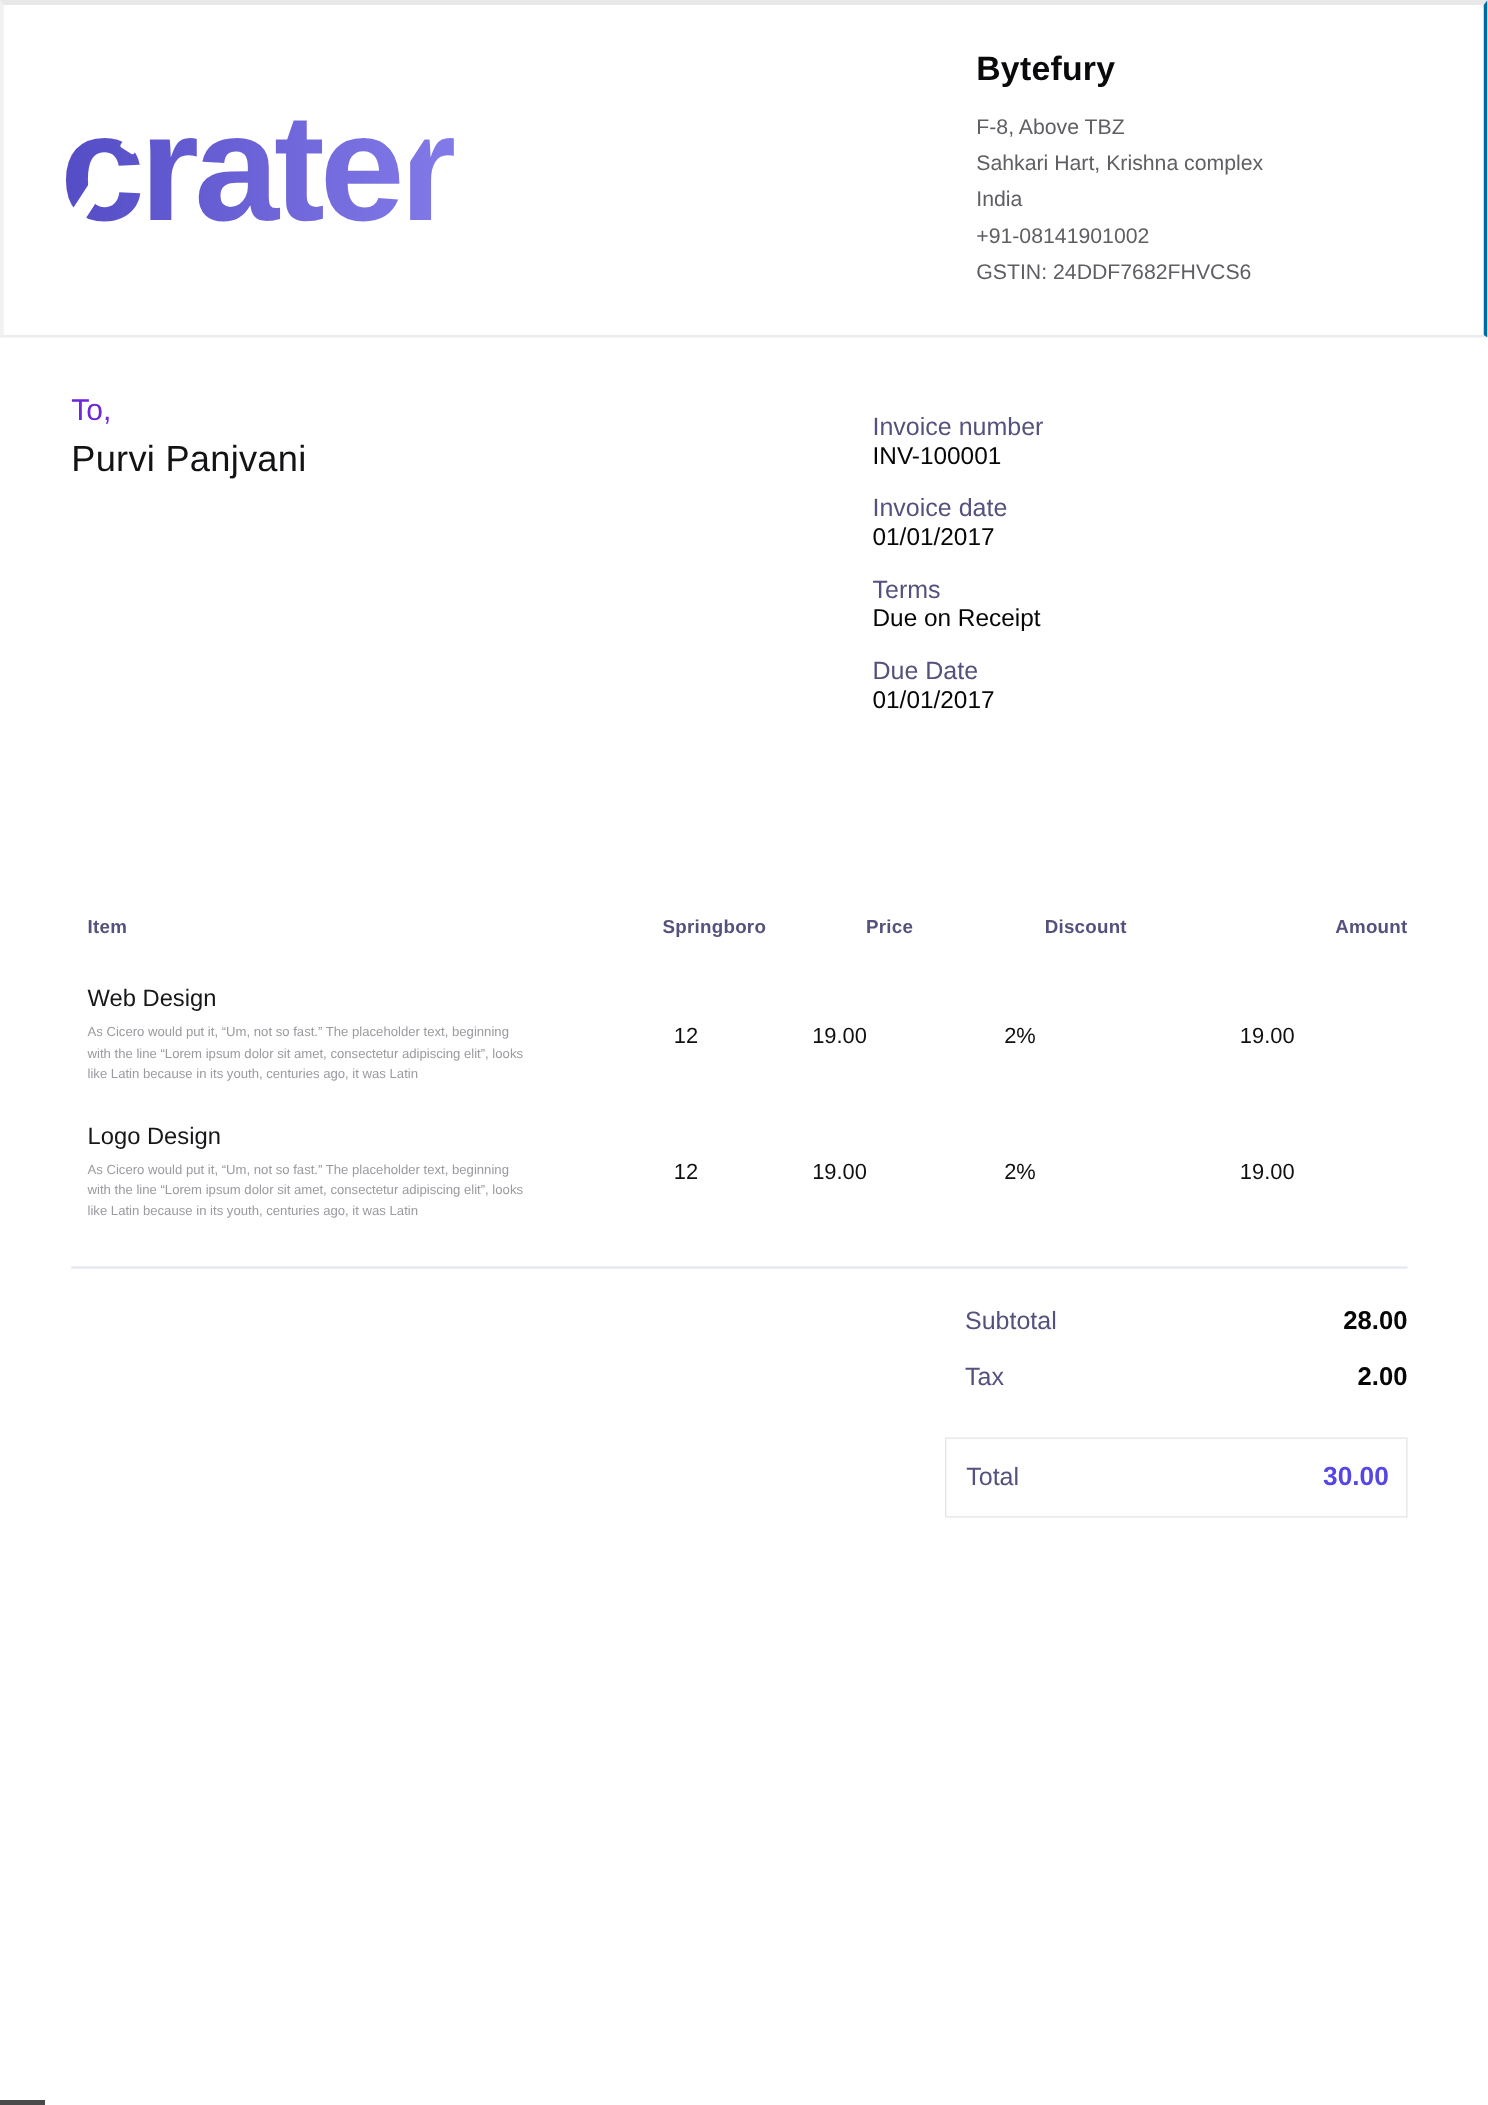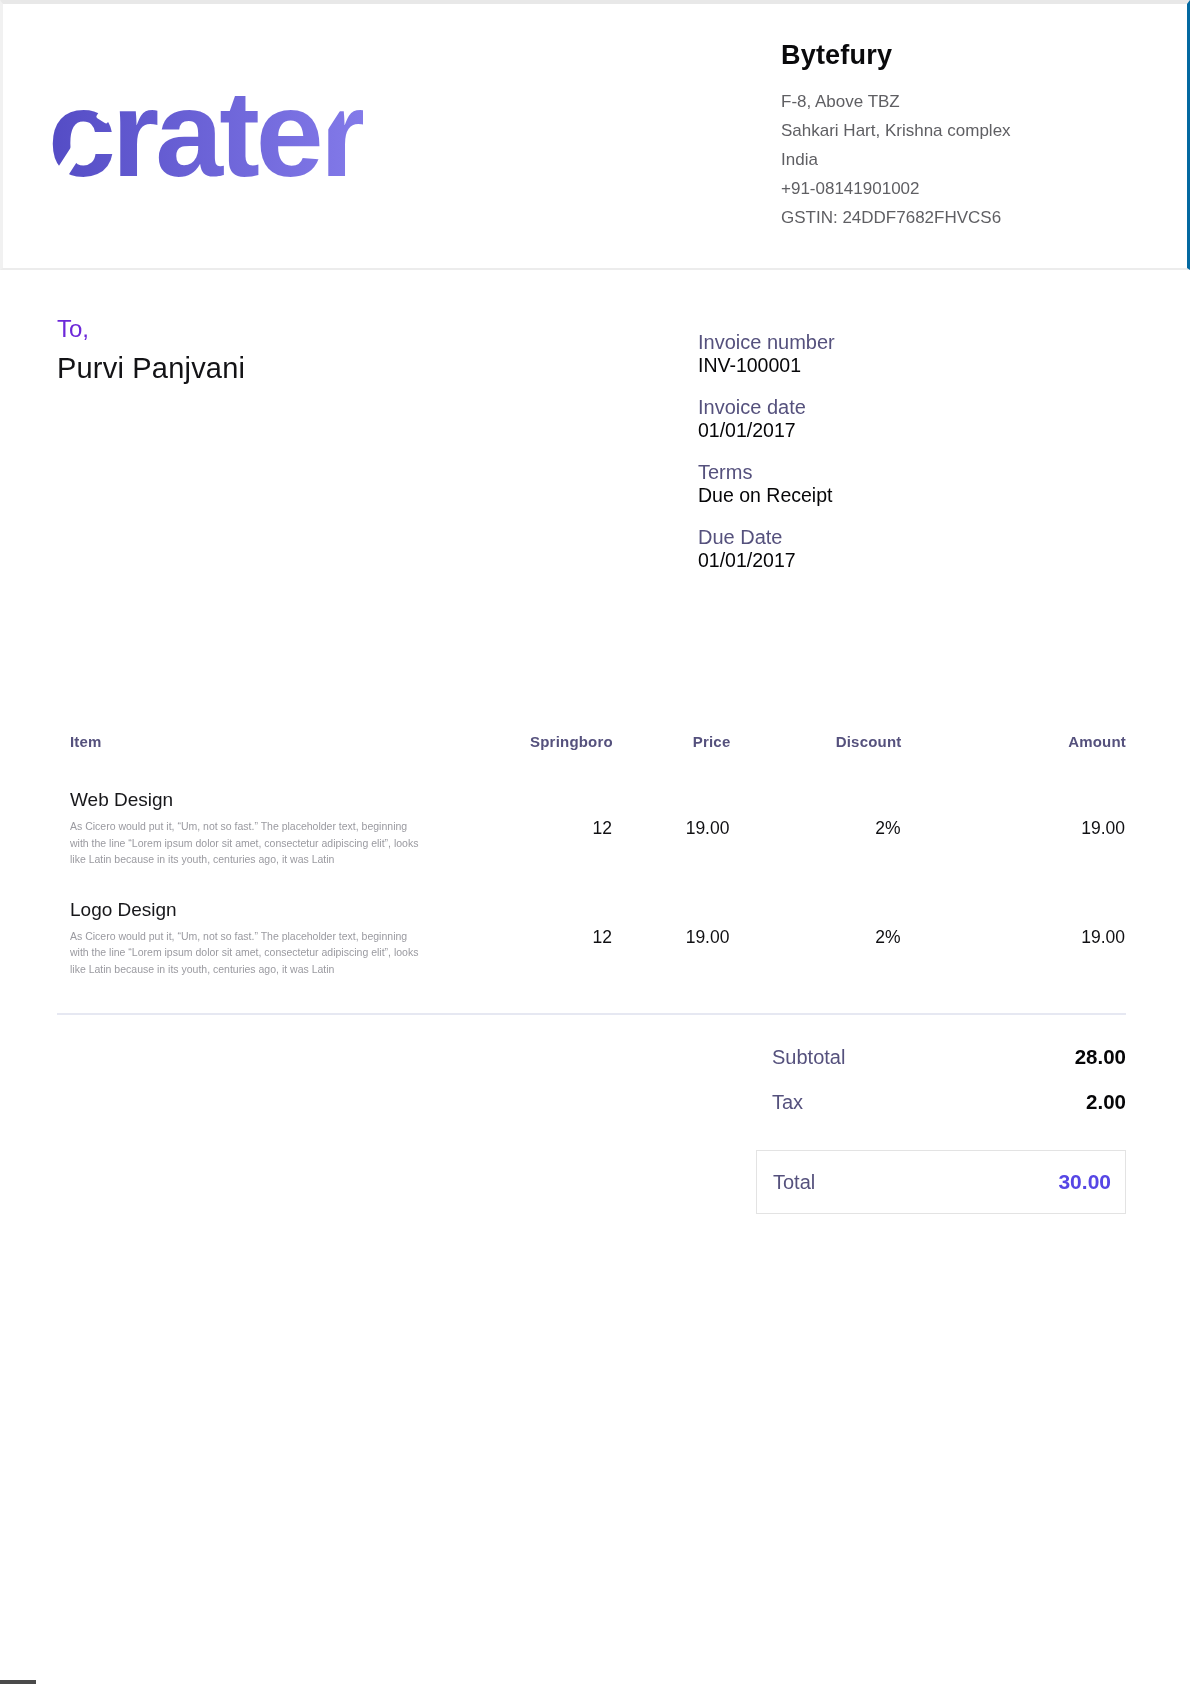--- a/index.html
+++ b/index.html
@@ -60,21 +60,21 @@
   }
   .items th{
     font-size:15px;font-weight:bold;color:var(--label-purple);
     text-align:right;padding:0 0 38px 0;letter-spacing:.2px;
   }
   .items th.left{text-align:left;padding-left:13px;}
   .items td{vertical-align:middle;padding-bottom:30px;}
   .item-cell{padding-left:13px;}
   .item-name{font-size:19px;color:#17171a;margin-bottom:7px;}
   .item-desc div{font-size:10.5px;line-height:16.5px;color:var(--desc-gray);white-space:nowrap;}
-  .num{font-size:17.5px;color:#101013;text-align:right;}
+  .num{font-size:17.5px;color:#101013;text-align:center;}
   .table-end-line{margin:6px 64px 0 57px;border-bottom:2px solid #e6e8f2;}
   
   .totals{width:370px;margin:30px 64px 0 auto;}
   .t-row{display:flex;justify-content:space-between;align-items:baseline;padding-left:16px;margin-bottom:21px;}
   .t-label{font-size:20px;color:var(--label-purple);}
   .t-value{font-size:20.5px;font-weight:bold;color:#060608;}
   .total-box{
     border:1px solid #e3e3e3;margin-top:36px;
     padding:19px 14px 19px 16px;
     display:flex;justify-content:space-between;align-items:center;gap:35px;

